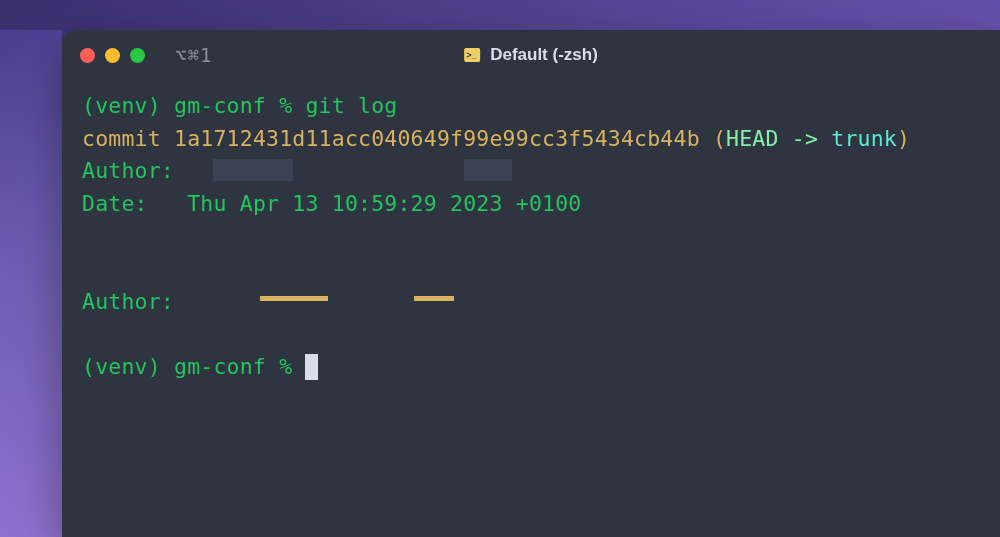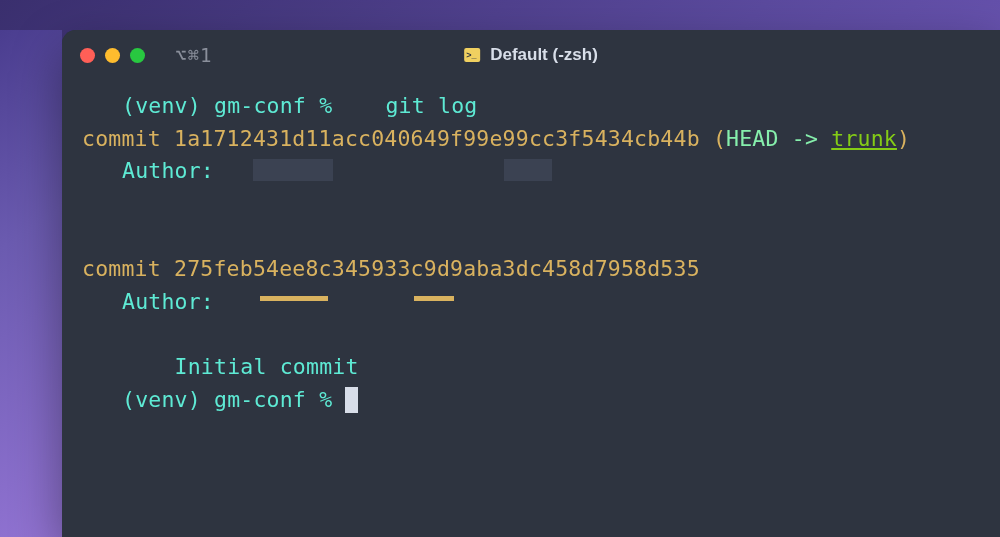--- a/index.html
+++ b/index.html
@@ -93,22 +93,22 @@
       line-height: 1.52;
       color: #d8dee9;
       letter-spacing: 0.2px;
     }
     .line {
       white-space: pre;
       position: relative;
     }
     .c-yellow { color: #d9b25f; }
     .c-cyan { color: #86efac; }
-    .c-green { color: #84cc16; text-decoration: underline; }
-    .c-default { color: #5eead4; margin-left: 40px; }
+    .c-green { color: #5eead4; }
+    .c-default { color: #22c55e; }
     .redact {
       display: inline-block;
       background: #3b4252;
       vertical-align: middle;
       height: 22px;
       margin-bottom: 4px;
     }
     .redact.yellow-line {
       background: #d9b25f;
       height: 5px;
@@ -141,21 +141,20 @@
     <div class="title-center">
       <span class="shell-icon">&gt;_</span>
       <span>Default (-zsh)</span>
     </div>
   </div>
 
   <div class="terminal-body">
     <div class="line"><span class="c-default">(venv) gm-conf % </span><span class="c-default">git log</span></div>
     <div class="line"><span class="c-yellow">commit </span><span class="c-yellow">1a1712431d11acc040649f99e99cc3f5434cb44b</span><span class="c-yellow"> (</span><span class="c-cyan">HEAD -&gt; </span><span class="c-green">trunk</span><span class="c-yellow">)</span></div>
     <div class="line"><span class="c-default">Author: </span>  <span class="redact" style="width:80px;"></span>             <span class="redact" style="width:48px;"></span></div>
+    <div class="line"><span class="c-default">Date:   </span><span class="c-default">Thu Apr 13 10:59:29 2023 +0100</span></div>
     <div class="line"> </div>
     <div class="line"> </div>
-    <div class="line"><span class="c-yellow">commit </span><span class="c-yellow">275feb54ee8c345933c9d9aba3dc458d7958d535</span></div>
     <div class="line" style="position:relative;"><span class="c-default">Author: </span><span style="position:absolute;left:178px;top:-3px;"><span class="redact yellow-line" style="width:68px;"></span></span><span style="position:absolute;left:332px;top:-3px;"><span class="redact yellow-line" style="width:40px;"></span></span></div>
     <div class="line"> </div>
-    <div class="line c-default">    Initial commit</div>
     <div class="line"><span class="c-default">(venv) gm-conf % </span><span class="cursor-block"></span></div>
   </div>
 </div>
 
 </body></html>

